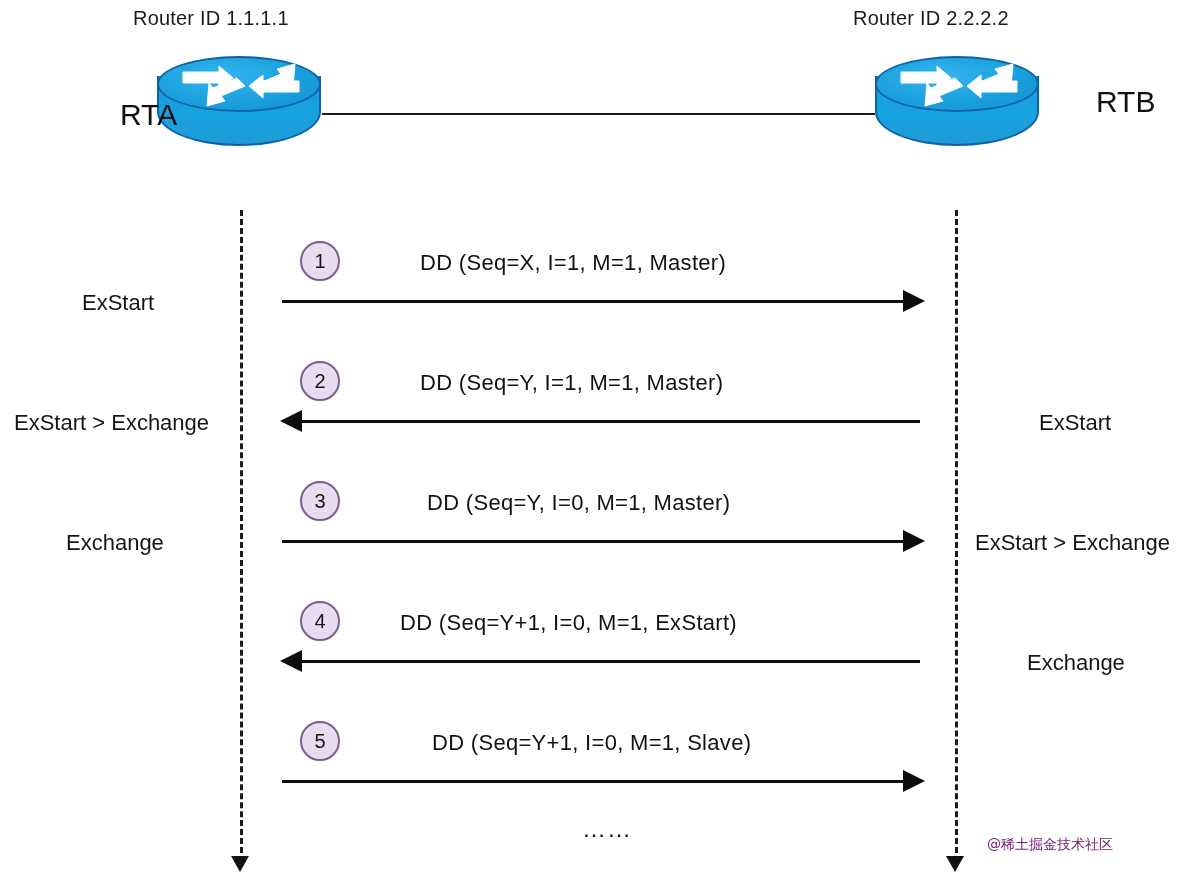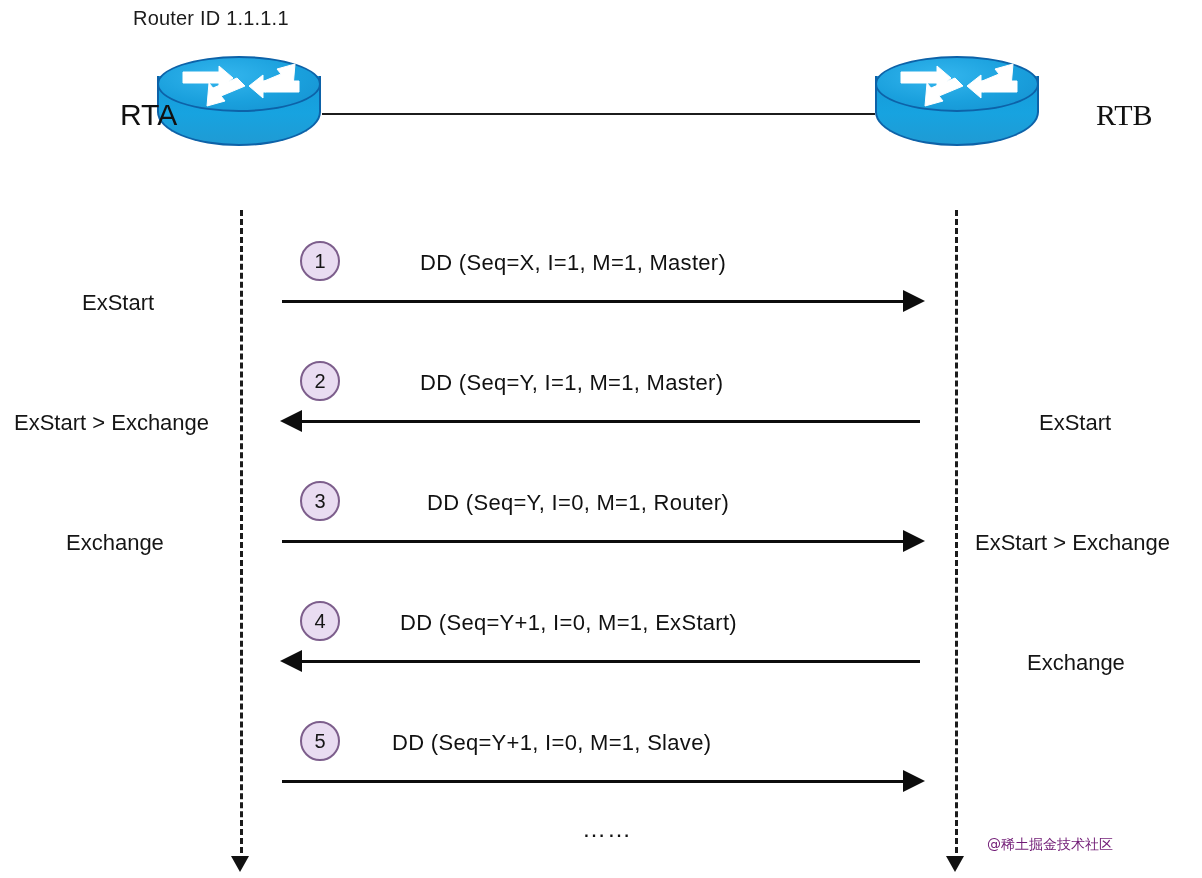--- a/index.html
+++ b/index.html
@@ -181,35 +181,36 @@
         <polygon points="26,16 62,16 62,10 76,22 62,33 62,27 26,27"></polygon>
         <polygon points="138,8 120,13 124,18 100,28 108,36 132,26 136,31"></polygon>
         <polygon points="142,36 106,36 106,42 92,30 106,19 106,25 142,25"></polygon>
         <polygon points="50,50 68,45 64,40 88,30 80,22 56,32 52,27"></polygon>
       </g>
     </svg>
   </div>
 
   <div class="router-name" style="left:80px; top:98px;">RTA</div>
 
+  <div class="router-title" style="left:853px; top:7px;">Router ID 2.2.2.2</div>
 
   <div class="router" style="left:873px; top:54px;">
     <div class="cyl-body"></div>
     <div class="cyl-top"></div>
     <svg class="glyph" viewBox="0 0 164 56">
       <g fill="#ffffff" stroke="#ffffff" stroke-width="1">
         <polygon points="26,16 62,16 62,10 76,22 62,33 62,27 26,27"></polygon>
         <polygon points="138,8 120,13 124,18 100,28 108,36 132,26 136,31"></polygon>
         <polygon points="142,36 106,36 106,42 92,30 106,19 106,25 142,25"></polygon>
         <polygon points="50,50 68,45 64,40 88,30 80,22 56,32 52,27"></polygon>
       </g>
     </svg>
   </div>
 
-  <div class="router-name" style="left:1056px; top:98px;font-family:Liberation Serif, serif;">RTB</div>
+  <div class="router-name" style="left:1056px; top:85px;">RTB</div>
 
   <div class="link-line" style="left:322px; top:113px; width:553px;"></div>
 
   <div class="lifeline" style="left:240px; top:210px; height:652px;"></div>
   <div class="lifeline-head" style="left:231px; top:856px;"></div>
 
   <div class="lifeline" style="left:955px; top:210px; height:652px;"></div>
   <div class="lifeline-head" style="left:946px; top:856px;"></div>
 
   <div class="badge" style="left:300px; top:241px;">
@@ -222,35 +223,35 @@
   <div class="badge" style="left:300px; top:361px;">
     <span>2</span>
   </div>
   <div class="msg-text" style="left:420px; top:370px;">DD (Seq=Y, I=1, M=1, Master)</div>
   <div class="msg-line" style="left:300px; top:420px; width:620px;"></div>
   <div class="arrow-left" style="left:280px; top:410px;"></div>
 
   <div class="badge" style="left:300px; top:481px;">
     <span>3</span>
   </div>
-  <div class="msg-text" style="left:427px; top:490px;">DD (Seq=Y, I=0, M=1, Router)</div>
+  <div class="msg-text" style="left:427px; top:490px;">DD (Seq=Y, I=0, M=1, Master)</div>
   <div class="msg-line" style="left:282px; top:540px; width:625px;"></div>
   <div class="arrow-right" style="left:903px; top:530px;"></div>
 
   <div class="badge" style="left:300px; top:601px;">
     <span>4</span>
   </div>
   <div class="msg-text" style="left:400px; top:610px;">DD (Seq=Y+1, I=0, M=1, ExStart)</div>
   <div class="msg-line" style="left:300px; top:660px; width:620px;"></div>
   <div class="arrow-left" style="left:280px; top:650px;"></div>
 
   <div class="badge" style="left:300px; top:721px;">
     <span>5</span>
   </div>
-  <div class="msg-text" style="left:392px; top:730px;text-align:right;">DD (Seq=Y+1, I=0, M=1, Slave)</div>
+  <div class="msg-text" style="left:432px; top:730px;text-align:right;">DD (Seq=Y+1, I=0, M=1, Slave)</div>
   <div class="msg-line" style="left:282px; top:780px; width:625px;"></div>
   <div class="arrow-right" style="left:903px; top:770px;"></div>
 
   <div class="state-label" style="left:82px; top:290px;">ExStart</div>
   <div class="state-label" style="left:14px; top:410px;">ExStart &gt; Exchange</div>
   <div class="state-label" style="left:66px; top:530px;">Exchange</div>
 
   <div class="state-label" style="left:1039px; top:410px;">ExStart</div>
   <div class="state-label" style="left:975px; top:530px;">ExStart &gt; Exchange</div>
   <div class="state-label" style="left:1027px; top:650px;">Exchange</div>

